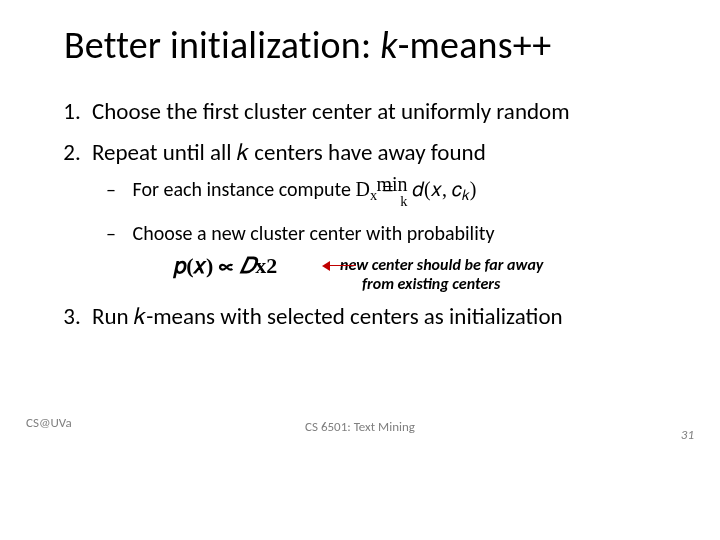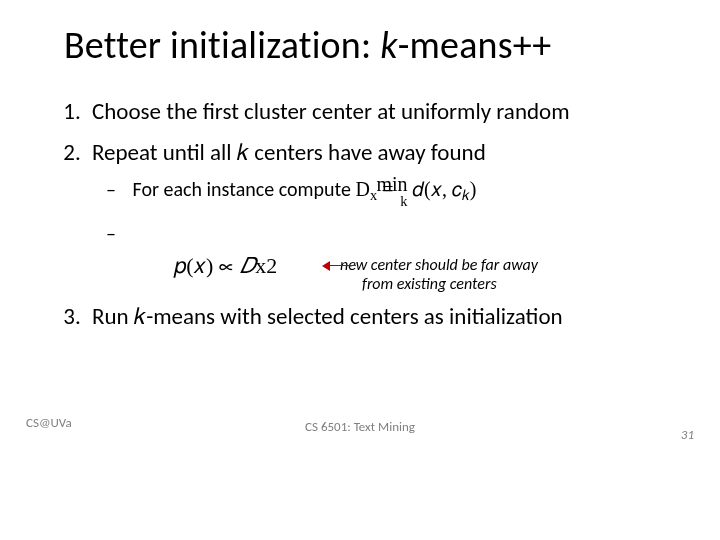--- a/index.html
+++ b/index.html
@@ -63,20 +63,21 @@
     white-space: nowrap;
   }
   .math .sub { font-size: 0.72em; vertical-align: -0.28em; }
   .math .under { display:inline-block; vertical-align: middle; text-align:right; line-height:1;}
   .math .under .op { display:block; }
   .math .under .lim { display:block; font-size:0.72em; }
   .formula-row {
     position: relative;
     margin: 4px 0 8px 68px;
     height: 40px;
+    font-weight: bold;
   }
   .formula {
     font-family: "Cambria Math", "Times New Roman", serif;
     font-size: 22px;
   }
   .formula .base { font-style: italic; }
   .arrow-container {
     position: absolute;
     left: 126px;
     top: 4px;
@@ -158,20 +159,21 @@
   <ol class="main">
     <li><span class="bullet-dot"></span><span>Choose the first cluster center at uniformly random</span></li>
 
     <li>
       <span>Repeat until all </span><span class="math">𝑘</span><span> centers have away found</span>
       <ul class="sub">
         <li>
           <span>For each instance compute </span><span class="math"><span>D</span><span class="sub">x</span><span> = </span><span class="under"><span class="op">min</span><span class="lim">k</span></span><span> 𝑑(𝑥, 𝑐</span><span class="sub">𝑘</span><span>)</span></span>
         </li>
         <li>
+          <span>Choose a new cluster center with probability</span>
           <div class="formula-row">
             <span class="formula"><span>𝑝(𝑥) ∝ </span><span class="base">𝐷</span><span class="sub">x</span><span class="sup">2</span></span>
             <div class="arrow-container">
               <div class="arrow">
                 <div class="arrow-head"></div>
                 <div class="arrow-line"></div>
               </div>
               <div class="note">new center should be far away from existing centers</div>
             </div>
           </div>

